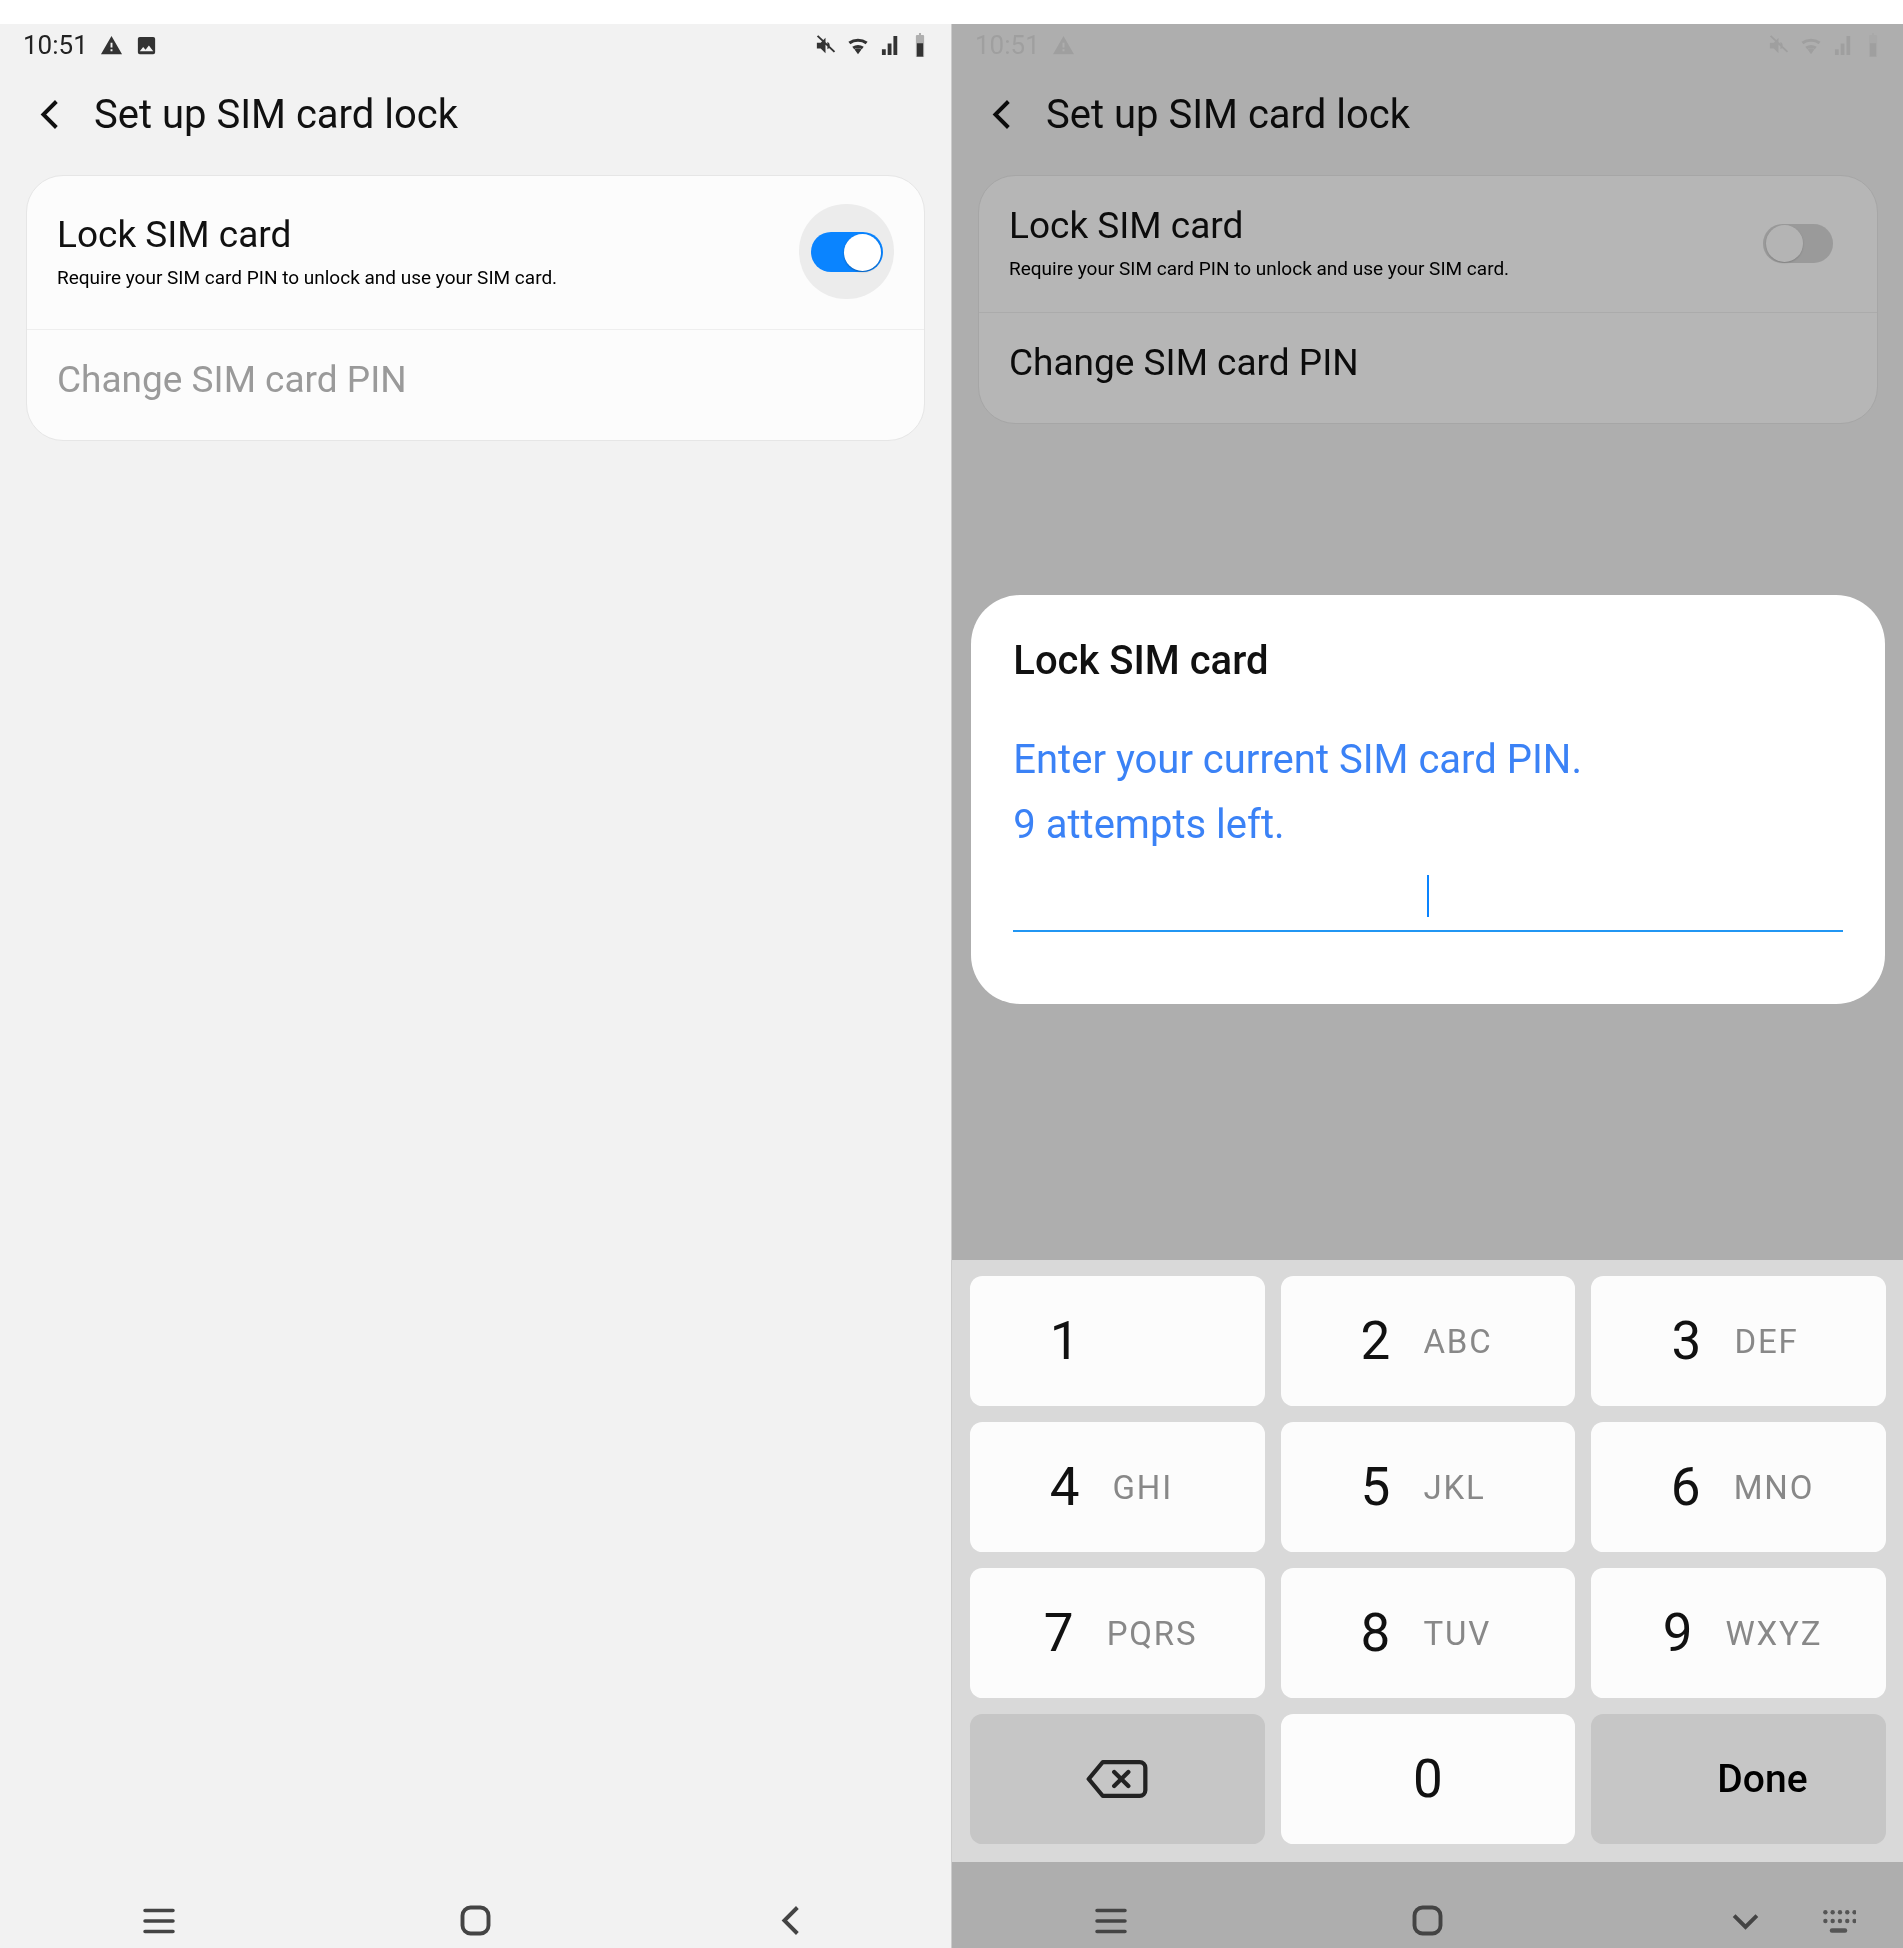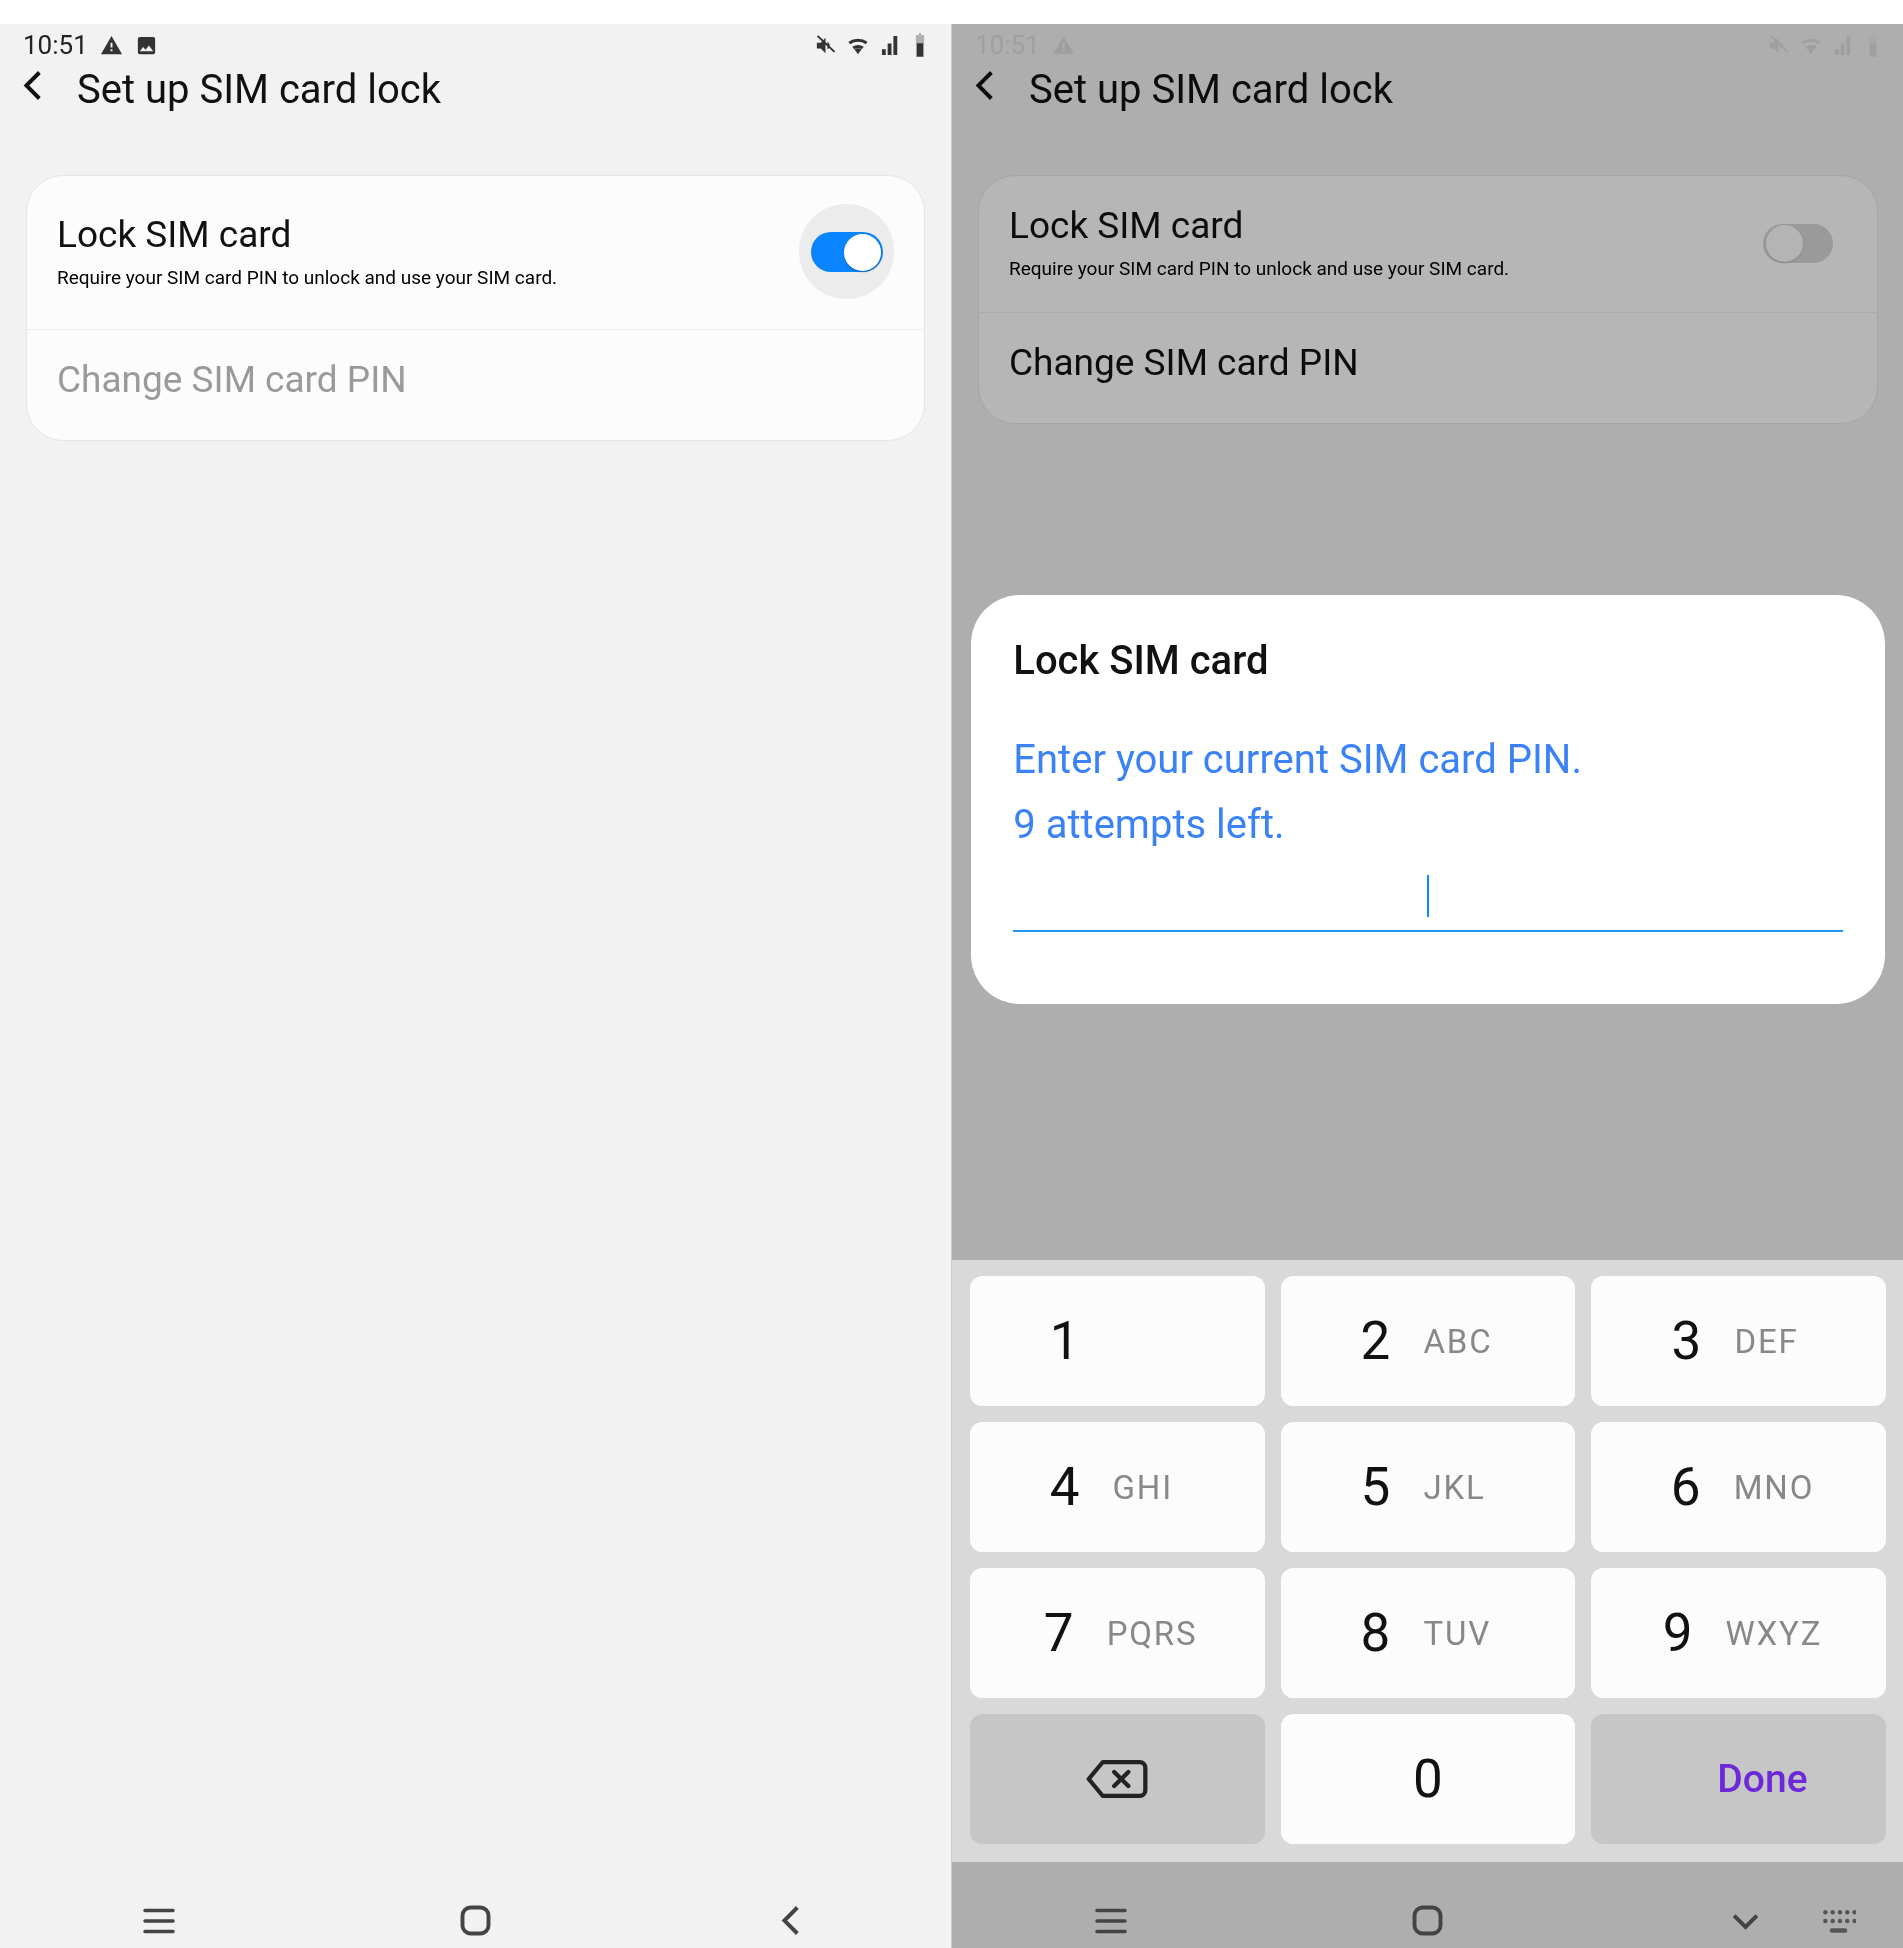--- a/index.html
+++ b/index.html
@@ -7,21 +7,21 @@
   .phone { width: 952px; height: 1949px; position: relative; background: #f2f2f2; margin-top: 24px; }
   .phone1 { border-right: 0.9px solid #ccc; }
   .phone2 .overlay { position: absolute; inset: 0; background: rgba(0,0,0,0.28); }
 
   .statusbar { height: 42px; display: flex; align-items: center; justify-content: space-between; padding: 0 23px; font-size: 26px; color: #222; }
   .phone2 .statusbar { color: #bbb; }
   .status-left { display: flex; align-items: center; gap: 12.3px; }
   .status-right { display: flex; align-items: center; gap: 8.8px; }
   .sicon { display: inline-flex; }
 
-  .appbar { height: 97px; display: flex; align-items: flex-start; padding: 0 15px; gap: 23px; }
+  .appbar { height: 97px; display: flex; align-items: center; padding: 0 32px; gap: 23px; }
   .appbar .title { font-size: 40px; color: #111; font-weight: 400; }
   .phone2 .appbar .title { color: #111; }
 
   .card { margin: 0 26px; background: #fcfcfc; border-radius: 37px; border: 0.9px solid #e6e6e6; }
   .row { padding: 28px 30px 30px 30px; }
   .row .ttl { font-size: 37px; color: #111; margin-bottom: 8.8px; }
   .row .sub { font-size: 19px; color: #000000; line-height: 1.35; max-width: 667px; }
   .row.flex { display: flex; align-items: center; justify-content: space-between; gap: 16px; }
   .row.divider { border-top: 0.9px solid #eee; }
   .row.disabled .ttl { color: #9a9a9a; }
@@ -48,21 +48,21 @@
   .dlg-actions .btn { color: #1a7bd8; font-size: 35px; font-weight: 600; padding: 21px 35px; }
   .dlg-actions .sep { width:0.9px; height:42px; background:#e5e5e5; }
 
   
   .keypad { position:absolute; left:0; right:0; bottom: 111px; background:#d9d9d9; padding: 16px 17.6px 17.6px 17.6px; }
   .kgrid { display:grid; grid-template-columns: repeat(3, 1fr); gap: 16px; }
   .key { background:#fcfcfc; border-radius: 12.3px; height: 130px; display:flex; align-items:center; justify-content:center; gap: 26px; }
   .key .num { font-size: 53px; color:#111; min-width: 44px; text-align:center; }
   .key .letters { font-size: 33px; color:#888; letter-spacing: 1.8px; min-width: 79px; }
   .key.gray { background:#c6c6c6; }
-  .key.done { color:#6d28d9; font-size: 39px; font-weight:500;padding-left:47px; }
+  .key.done { color:#000000; font-size: 39px; font-weight:500;padding-left:47px; }
 
   
   .navbar { position:absolute; bottom:0; left:0; right:0; height: 105px; display:flex; align-items:center; justify-content:space-around; }
   .navbtn { width: 53px; height: 53px; display:flex; align-items:center; justify-content:center; }
   .phone2 .navbar .extra { position:absolute; right: 35px; }
 
   svg { display:block; }
 </style>
 </head>
 <body>

